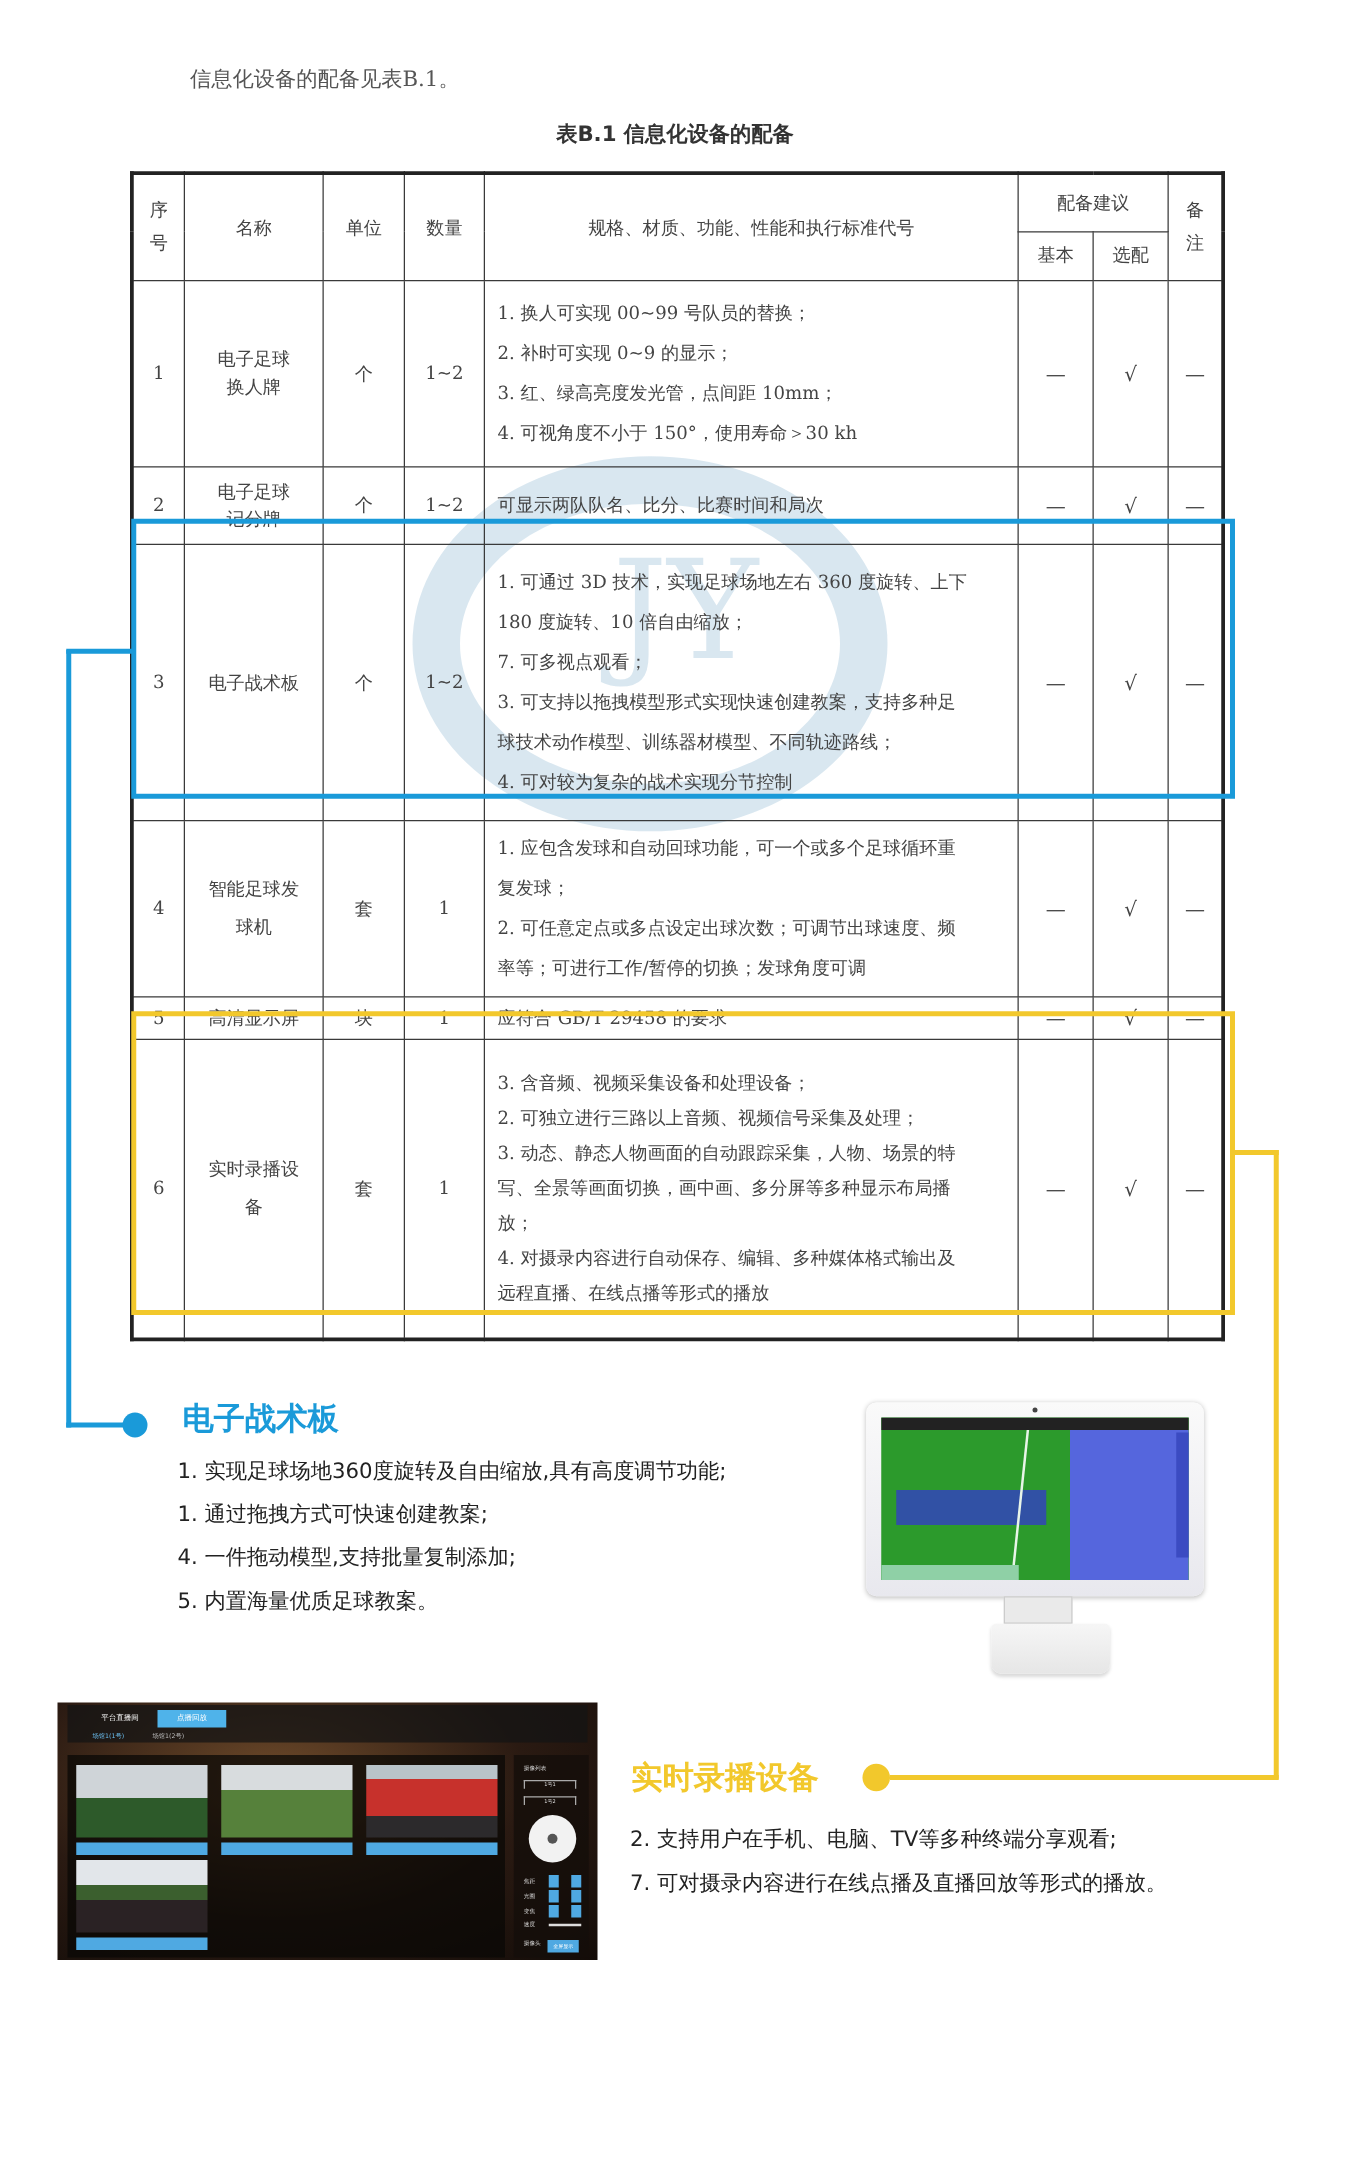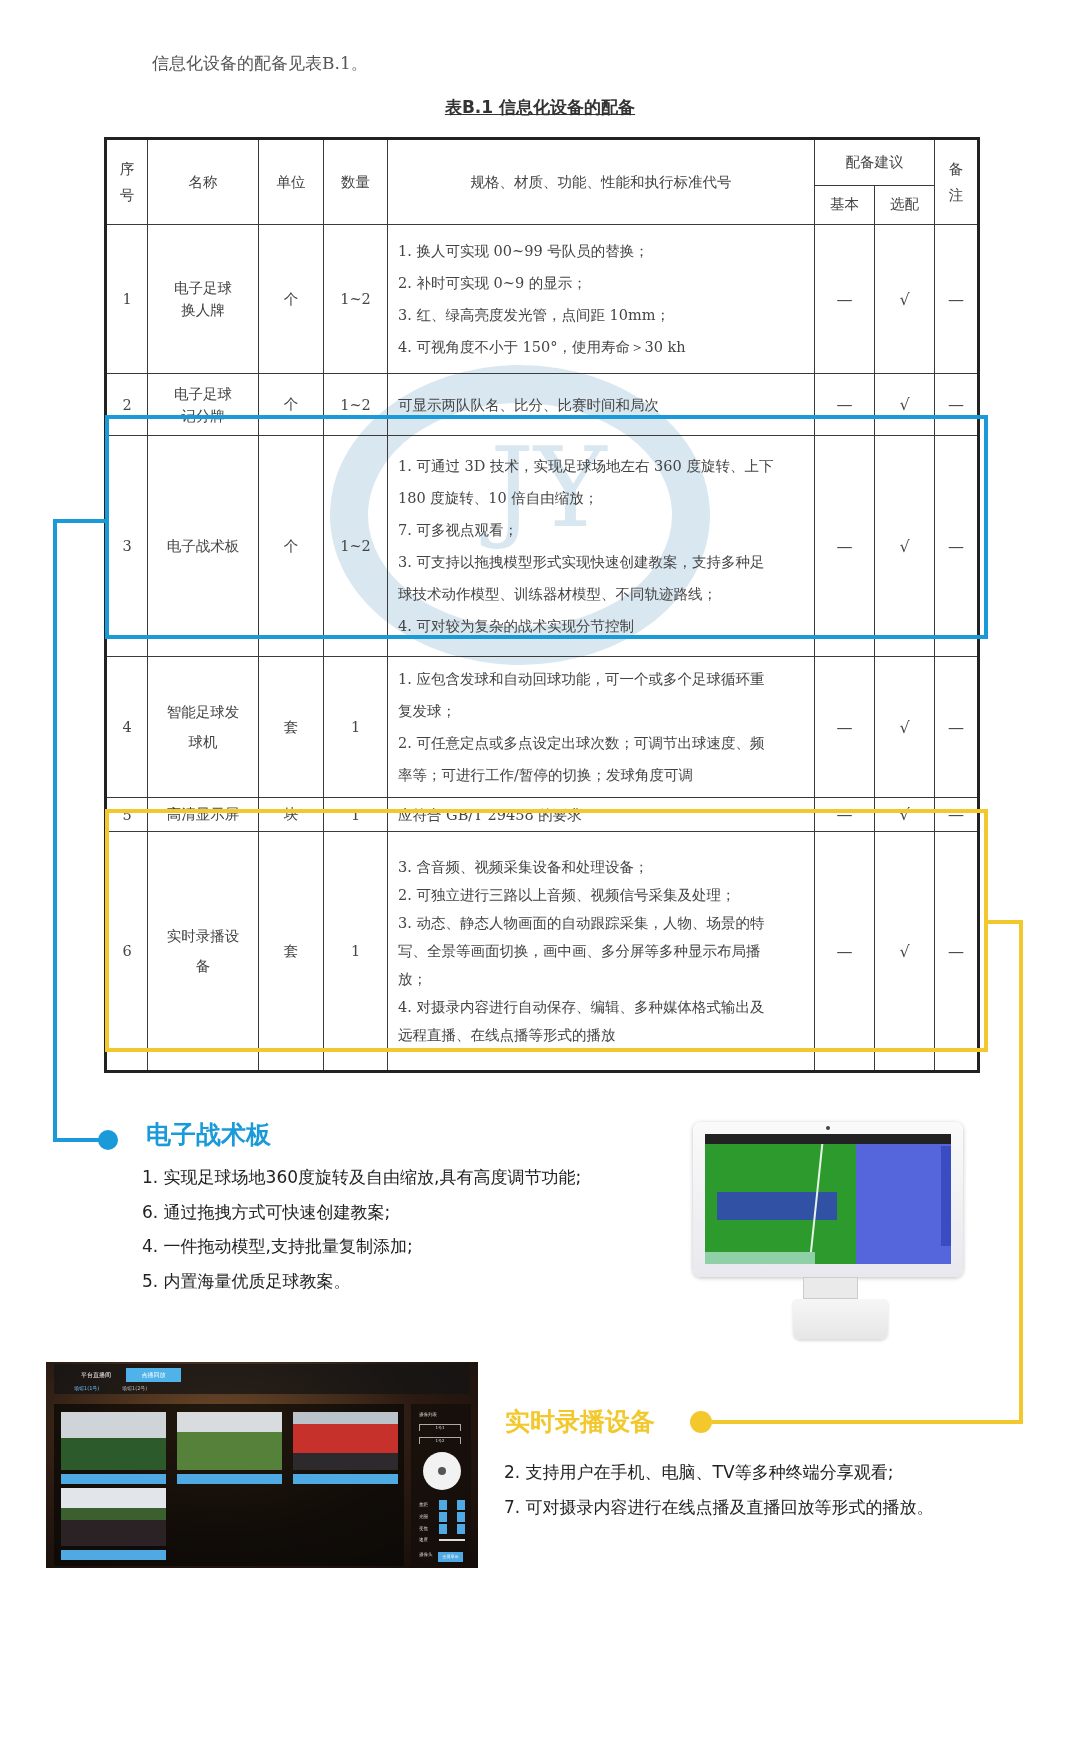--- a/index.html
+++ b/index.html
@@ -1,20 +1,20 @@
 <!DOCTYPE html>
 <html><head>
 <meta charset="utf-8">
 <style>
   * { box-sizing: border-box; margin: 0; padding: 0; }
   html, body { width: 1080px; height: 1737px; background: #ffffff; overflow: hidden; }
   body { position: relative; font-family: "DejaVu Serif", "Liberation Serif", serif; color: #333; }
 
   .intro { position: absolute; left: 152px; top: 52px; font-size: 17px; color: #555; }
-  .caption { position: absolute; left: 0; width: 1080px; top: 96px; text-align: center; font-size: 17px; font-weight: bold; color: #333; font-family: "DejaVu Sans", "Liberation Sans", sans-serif; text-decoration: underline; }
+  .caption { position: absolute; left: 0; width: 1080px; top: 96px; text-align: center; font-size: 17px; font-weight: bold; color: #333; font-family: "DejaVu Sans", "Liberation Sans", sans-serif; }
 
   .tbl { position: absolute; left: 104px; top: 137px; width: 873px; border-collapse: collapse; table-layout: fixed; font-size: 14.5px; color: #444; }
   .tbl td, .tbl th { border: 1.5px solid #3a3a3a; text-align: center; vertical-align: middle; font-weight: normal; }
   .tbl { border: 3px solid #222; }
   .tbl th { font-size: 14.5px; color: #444; }
   .tbl td.spec { text-align: left; padding: 6px 10px; line-height: 32px; }
   .tbl td.spec.tight { line-height: 28px; }
   .tbl .mark { font-size: 16px; }
   .spec-line { display: block; }
 
@@ -226,21 +226,21 @@
 <div class="blue-dot"></div>
 
 <div class="line yel-h1"></div>
 <div class="line yel-v"></div>
 <div class="line yel-h2"></div>
 <div class="yel-dot"></div>
 
 <div class="feat-title blue">电子战术板</div>
 <ul class="feat-list blue">
   <li>1. 实现足球场地360度旋转及自由缩放,具有高度调节功能;</li>
-  <li>6. 通过拖拽方式可快速创建教案;</li>
+  <li>1. 通过拖拽方式可快速创建教案;</li>
   <li>4. 一件拖动模型,支持批量复制添加;</li>
   <li>5. 内置海量优质足球教案。</li>
 </ul>
 
 <div class="tablet">
   <div class="tablet-frame">
     <div class="tablet-camera"></div>
     <div class="tablet-screen">
       <div class="blue-zone"></div>
       <div class="blue-zone2"></div>

